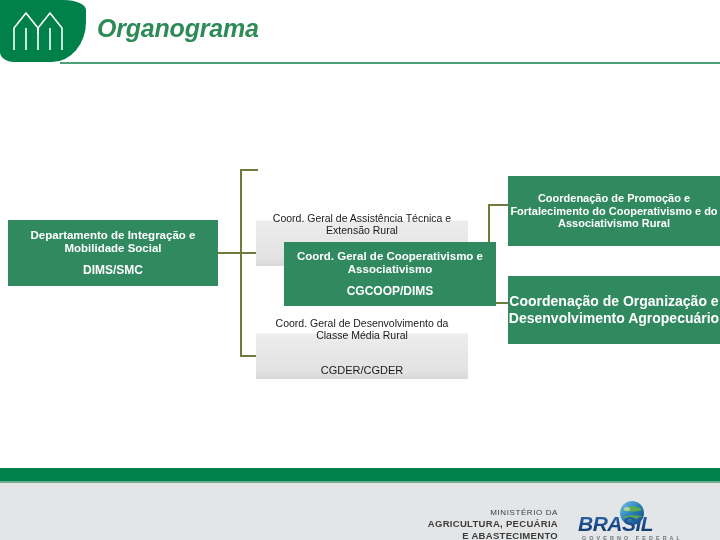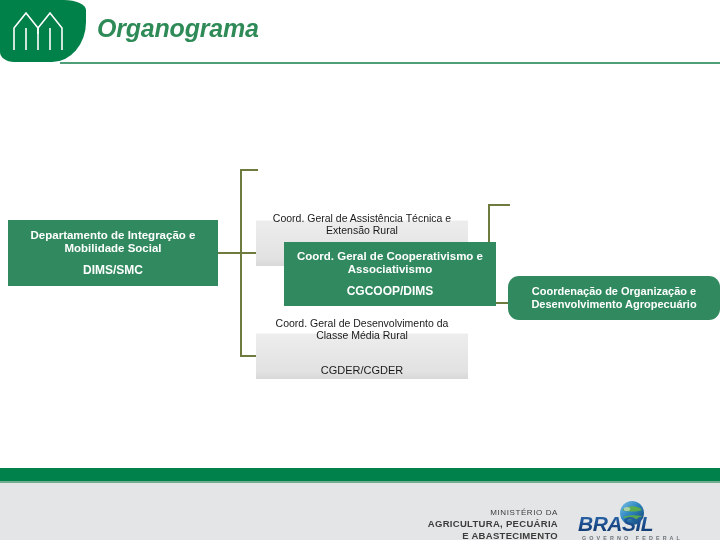--- a/index.html
+++ b/index.html
@@ -90,22 +90,22 @@
   .node.gray .title { padding: 0 6px; }
   .node.gray .code  { font-size: 11px; }
 
   
   #node-dims      { left: 8px;   top: 156px; width: 210px; height: 66px; }
   #node-cgater    { left: 256px; top: 138px; width: 212px; height: 64px; }
   #node-cgcoop    { left: 256px; top: 178px; width: 212px; height: 64px; margin-left: 28px; }
   #node-cgder     { left: 256px; top: 251px; width: 212px; height: 64px; gap: 16px; }
   #node-promocao  { left: 508px; top: 112px; width: 212px; height: 70px;
                     font-size: 11px; }
-  #node-organiz   { left: 508px; top: 212px; width: 212px; height: 44px;
-                    font-size: 11px; border-radius: 11px; }
+  #node-organiz   { left: 508px; top: 212px; width: 212px; height: 68px;
+                    font-size: 14px; }
 
   
   .conn { position: absolute; background: #6E7B3F; }
   .conn.v { width: 2px; }
   .conn.h { height: 2px; }
 
   
   #conn-left-stub   { left: 218px; top: 188px; width: 22px; height: 2px; }
   #conn-left-trunk  { left: 240px; top: 105px; width: 2px; height: 188px; }
   #conn-left-arm1   { left: 240px; top: 105px; width: 18px; height: 2px; }
@@ -195,20 +195,23 @@
   <div class="node green" id="node-cgcoop">
     <span class="title">Coord. Geral de Cooperativismo e Associativismo</span>
     <span class="code">CGCOOP/DIMS</span>
   </div>
 
   <div class="node gray" id="node-cgder">
     <span class="title">Coord. Geral de Desenvolvimento da Classe Média Rural</span>
     <span class="code">CGDER/CGDER</span>
   </div>
 
+  <div class="node green" id="node-promocao">
+    <span class="title">Coordenação de Promoção e Fortalecimento do Cooperativismo e do Associativismo Rural</span>
+  </div>
 
   <div class="node green" id="node-organiz">
     <span class="title">Coordenação de Organização e Desenvolvimento Agropecuário</span>
   </div>
 </div>
 
 <div id="footer">
   <div id="footer-bar"></div>
   <div id="footer-bar-edge"></div>
   <div id="footer-body">

